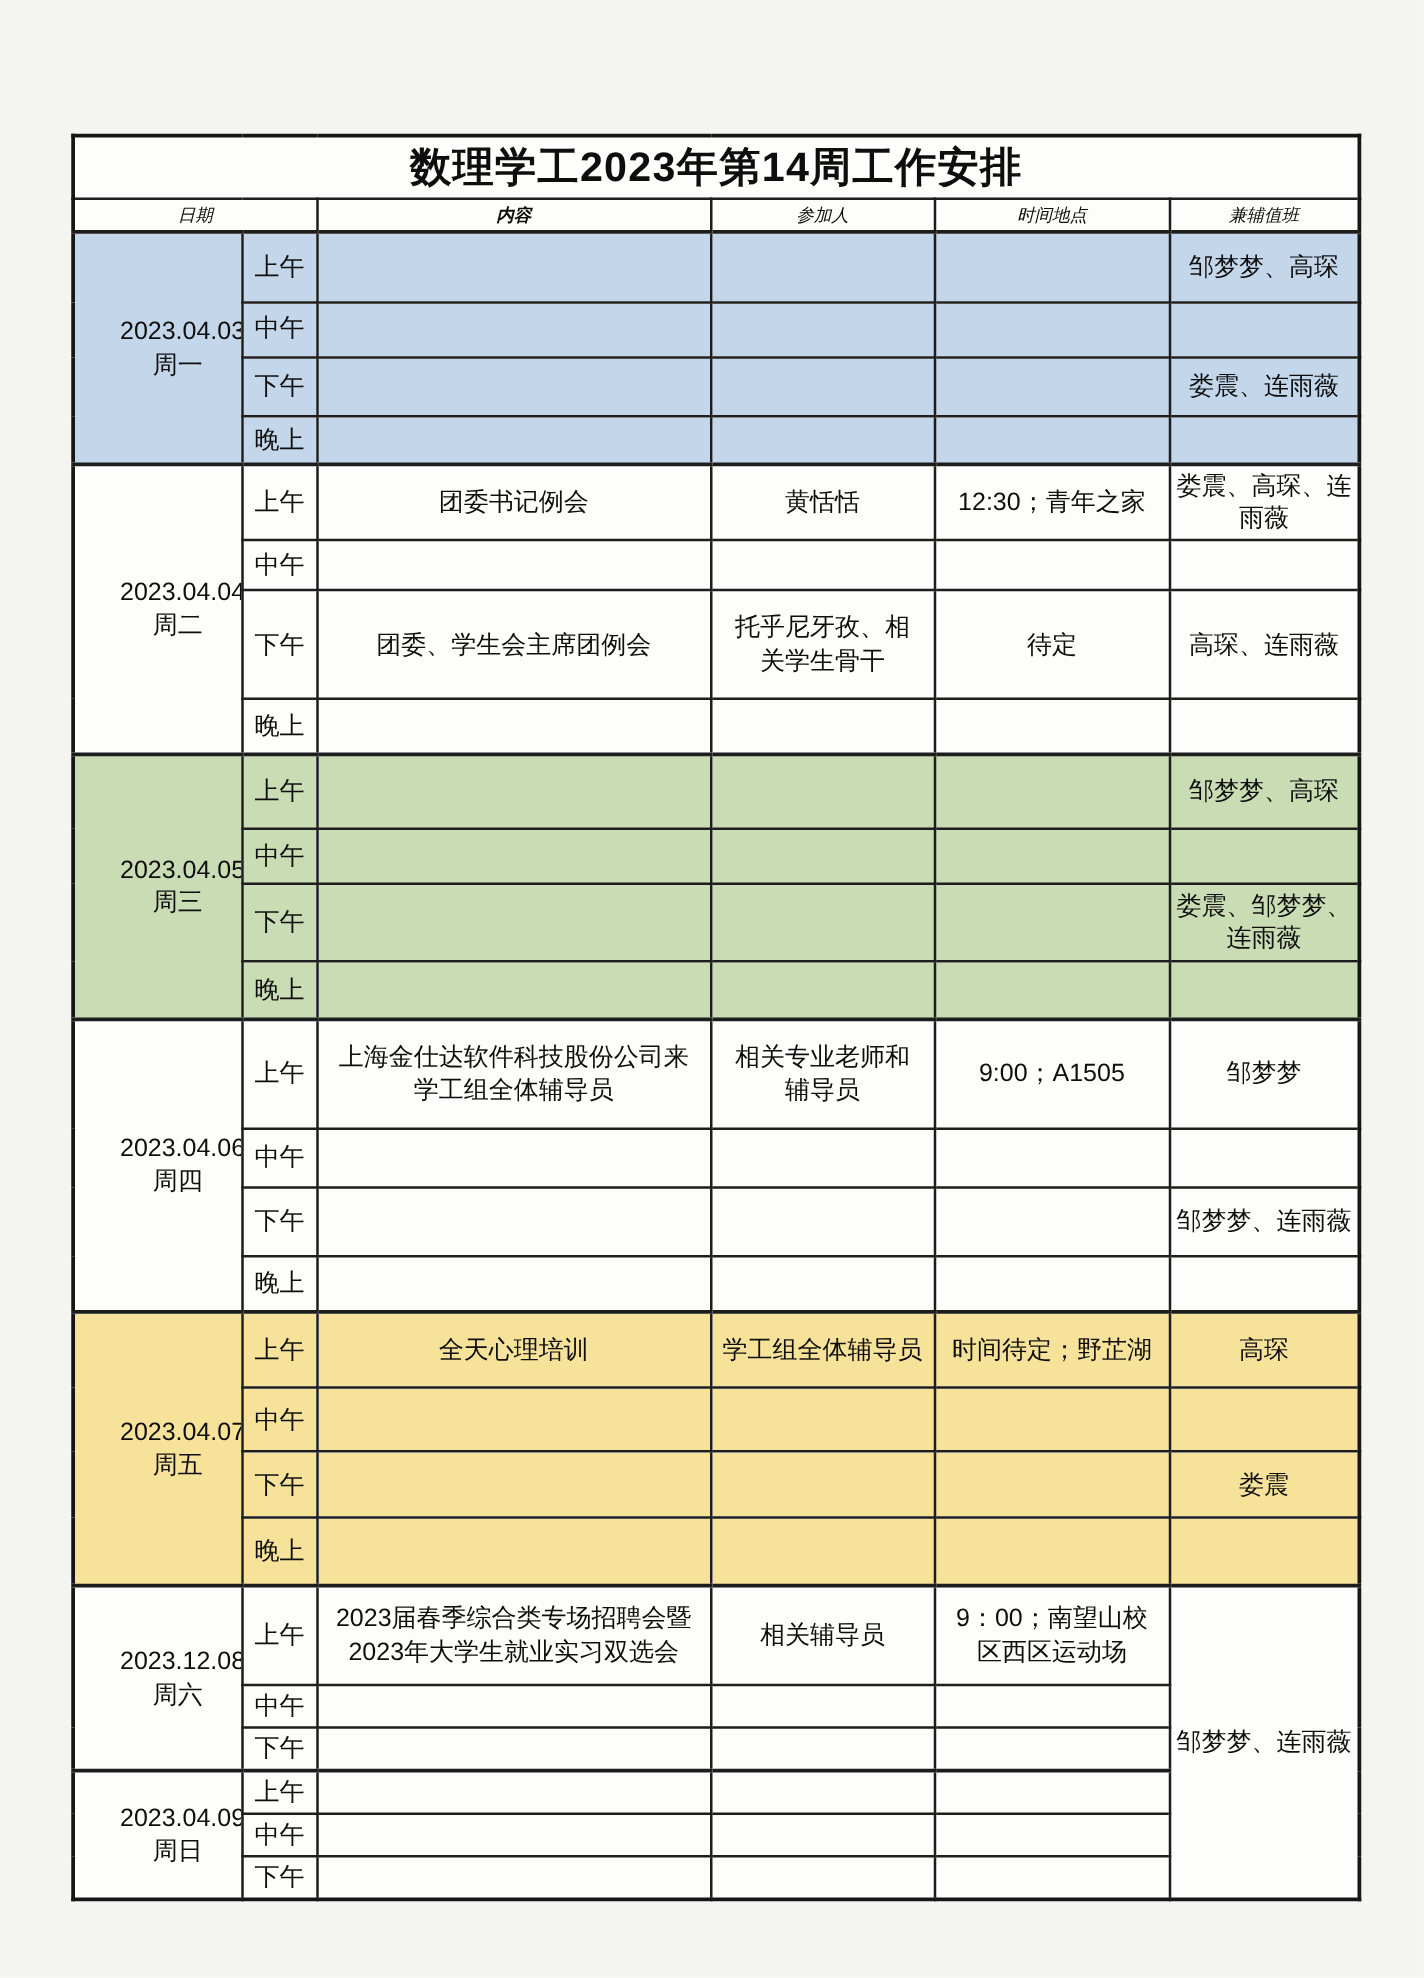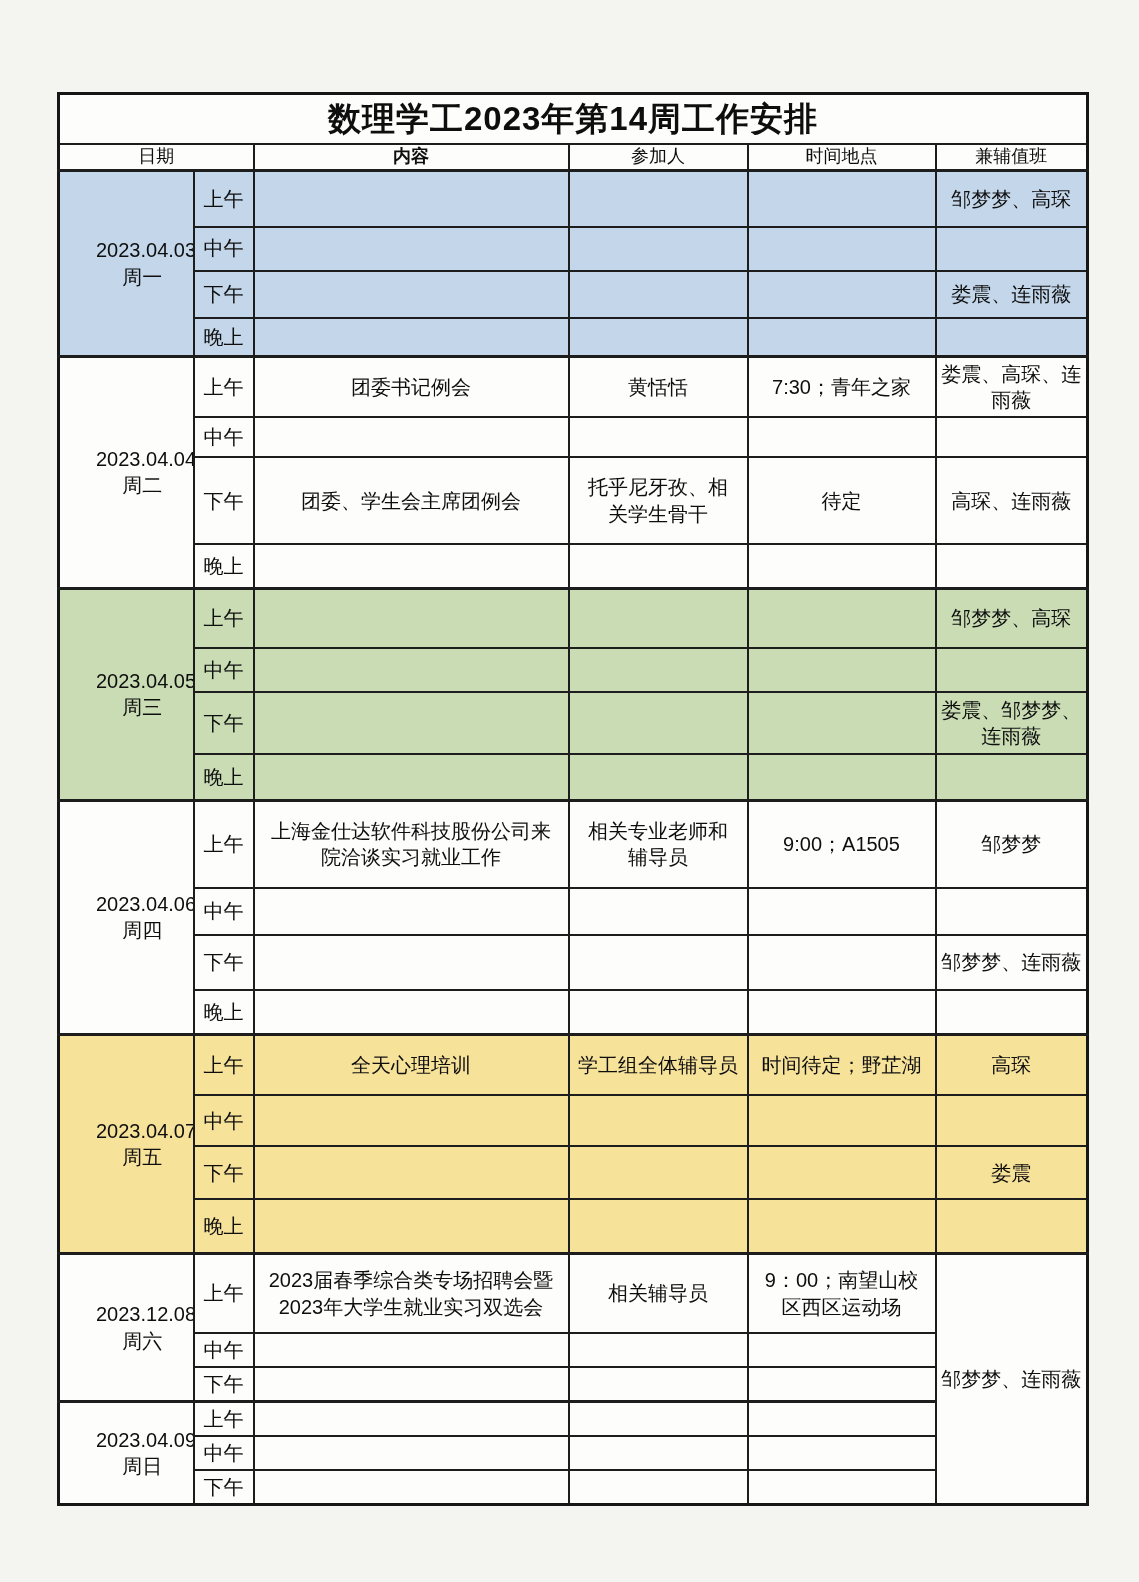--- a/index.html
+++ b/index.html
@@ -4,21 +4,21 @@
 <style>
   html,body{margin:0;padding:0;}
   body{
     width:1139px;height:1582px;
     background:#f4f4f1;
     font-family:"Liberation Sans","DejaVu Sans",sans-serif;
     color:#0e0e0e;
     position:relative;
   }
   table.schedule{
-    position:absolute;left:57px;top:92px;
+    position:absolute;left:57px;top:107px;
     width:1029px;
     border-collapse:collapse;
     table-layout:fixed;
     background:#fdfdfc;
     border:3px solid #161616;
   }
   td{
     border:2px solid #1d1d1d;
     text-align:center;
     vertical-align:middle;
@@ -27,21 +27,21 @@
     white-space:pre-line;
     padding:0 4px;
     overflow:hidden;
   }
   tr.title-row td{
     font-size:33px;
     font-weight:700;
     letter-spacing:1px;
     padding:2px 0;
   }
-  tr.head-row td{font-size:18px;}
+  tr.head-row td{font-size:14px;font-style:italic;}
   tr.head-row td.hd-content{font-weight:700;}
   td.date{font-size:20px;padding-left:36px;}
   td.duty{padding:0 2px;margin-top:40px;}
   td.part{padding:16px 4px;}
   .bg-blue td{background:var(--c-blue,#c3d6ea);}
   .bg-green td{background:var(--c-green,#cadcb4);}
   .bg-yellow td{background:var(--c-yellow,#f7e29a);}
   tr.grp td{border-top-width:3px;}
 </style>
 </head>
@@ -100,21 +100,21 @@
     <td></td>
     <td class="duty"></td>
   </tr>
 
   <tr class="grp" style="height:59px">
     <td class="date" rowspan="4">2023.04.04
 周二</td>
     <td>上午</td>
     <td>团委书记例会</td>
     <td class="part">黄恬恬</td>
-    <td>7:30；青年之家</td>
+    <td>12:30；青年之家</td>
     <td class="duty">娄震、高琛、连
 雨薇</td>
   </tr>
   <tr style="height:40px">
     <td>中午</td>
     <td></td>
     <td class="part"></td>
     <td></td>
     <td class="duty"></td>
   </tr>
@@ -164,21 +164,21 @@
     <td class="part"></td>
     <td></td>
     <td class="duty"></td>
   </tr>
 
   <tr class="grp" style="height:76px">
     <td class="date" rowspan="4">2023.04.06
 周四</td>
     <td>上午</td>
     <td>上海金仕达软件科技股份公司来
-院洽谈实习就业工作</td>
+学工组全体辅导员</td>
     <td class="part">相关专业老师和
 辅导员</td>
     <td>9:00；A1505</td>
     <td class="duty">邹梦梦</td>
   </tr>
   <tr style="height:47px">
     <td>中午</td>
     <td></td>
     <td class="part"></td>
     <td></td>

